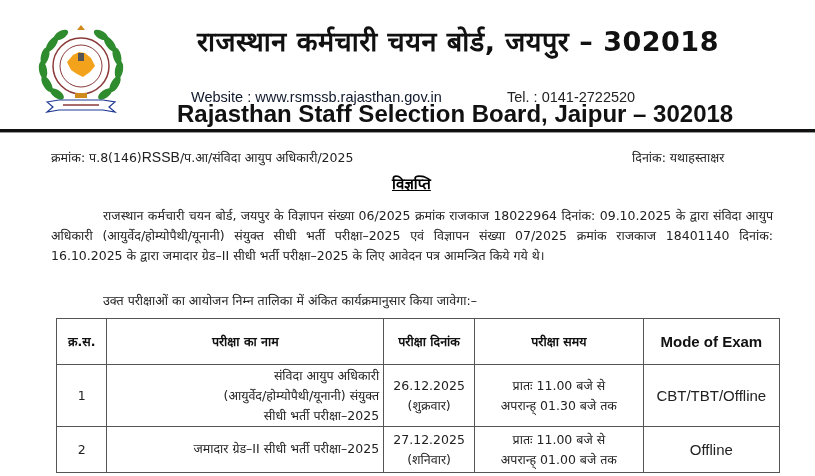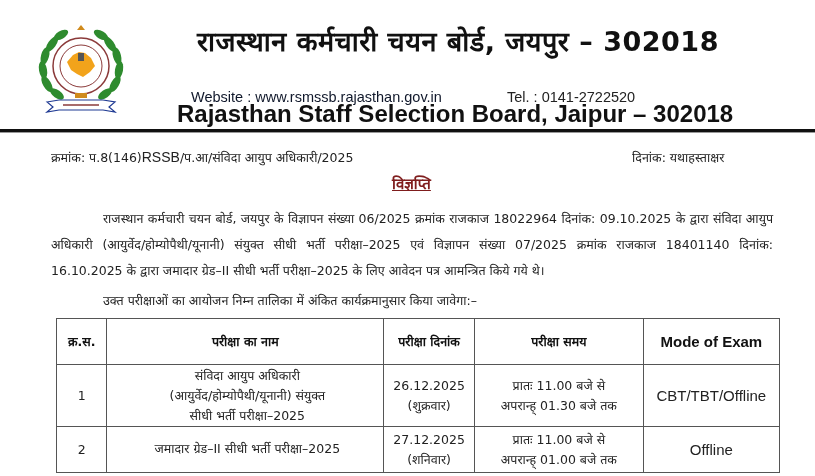--- a/index.html
+++ b/index.html
@@ -7,29 +7,29 @@
   .abs { position:absolute; }
   #logo { left:33px; top:22px; width:96px; height:92px; }
   #title-hi { left:155px; top:22px; font-size:27px; font-weight:bold; letter-spacing:0.5px; white-space:nowrap; color:#111;margin-left:42px; }
   #title-en { left:177px; top:80px; font-family:"Liberation Sans", sans-serif; font-size:24px; font-weight:bold; white-space:nowrap; color:#111;margin-top:20px; }
   #website { left:191px; top:89px; font-family:"Liberation Sans", sans-serif; font-size:14.5px; white-space:nowrap; color:#0f172a; }
   #tel { left:507px; top:89px; font-family:"Liberation Sans", sans-serif; font-size:14.5px; white-space:nowrap; color:#222; }
   #rule { left:0; top:129px; width:815px; height:3px; background:#111; border-bottom:1px solid #999; }
   #ref { left:51px; top:149px; font-size:12.5px; white-space:nowrap; color:#222; }
   #ref .latin { font-family:"Liberation Sans", sans-serif; font-size:14px;margin-top:16px; }
   #date-line { left:588px; top:149px; font-size:12.5px; white-space:nowrap; color:#222;margin-left:44px; }
-  #notice-heading { left:392px; top:173px; font-size:15px; font-weight:bold; text-decoration:underline; white-space:nowrap; color:#7f1d1d; }
-  #para { left:51px; top:206px; width:722px; font-size:12.5px; line-height:26px; text-align:justify; color:#222; }
+  #notice-heading { left:392px; top:173px; font-size:15px; font-weight:bold; text-decoration:underline; white-space:nowrap; color:#000000; }
+  #para { left:51px; top:206px; width:722px; font-size:12.5px; line-height:20px; text-align:justify; color:#222; }
   #para .indent { display:inline-block; width:52px; }
   #para2 { left:103px; top:292px; font-size:12.5px; white-space:nowrap; color:#222; }
   table#schedule { position:absolute; left:56px; top:318px; width:724px; border-collapse:collapse; font-size:12.5px; color:#222; }
   #schedule td, #schedule th { border:1px solid #555; text-align:center; vertical-align:middle; padding:0 4px; }
   #schedule th { font-weight:bold; height:45px; line-height:18px; color:#111; }
   #schedule th.en { font-family:"Liberation Sans", sans-serif; font-size:15px; }
-  #schedule td.name { text-align:center; line-height:18.5px; padding-left:8px; }
+  #schedule td.name { text-align:right; line-height:18.5px; padding-left:8px; }
   #schedule tr.r1 td { height:61px; }
   #schedule tr.r2 td { height:45px; }
   #schedule td.mode { font-family:"Liberation Sans", sans-serif; font-size:15px; }
   #schedule td .ln { display:block; line-height:20px; }
 </style>
 </head>
 <body>
 
 <div id="logo" class="abs">
   <svg width="96" height="92" viewBox="0 0 96 92">

